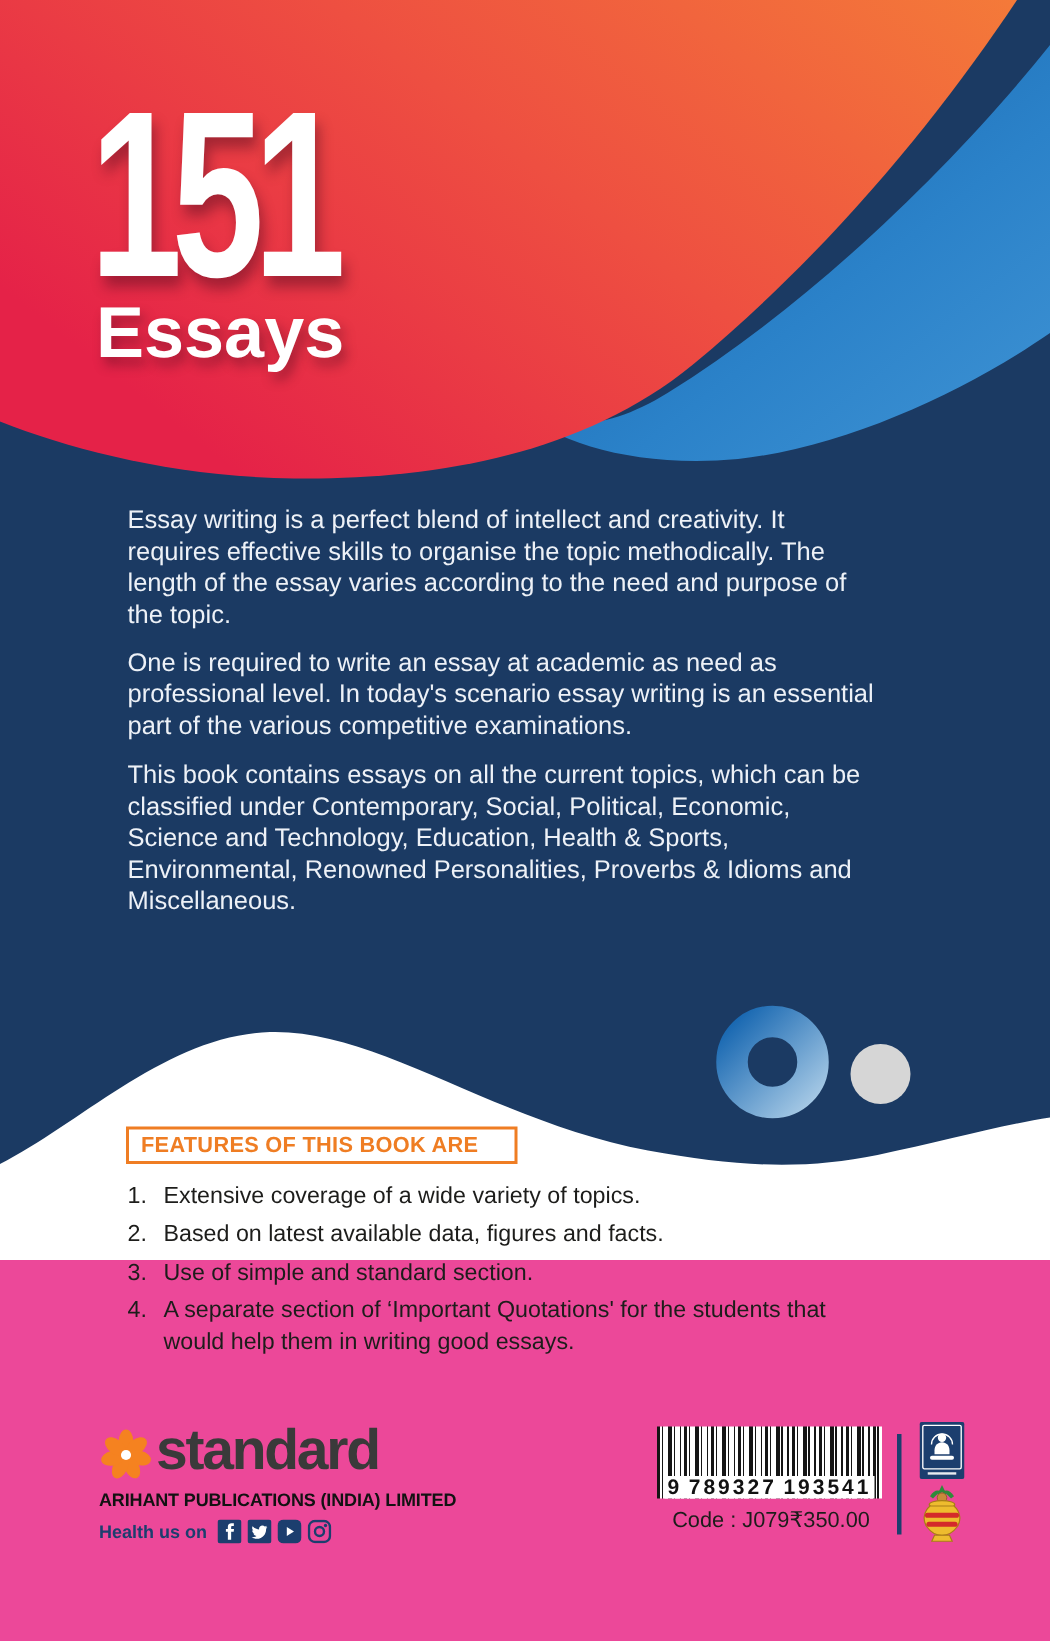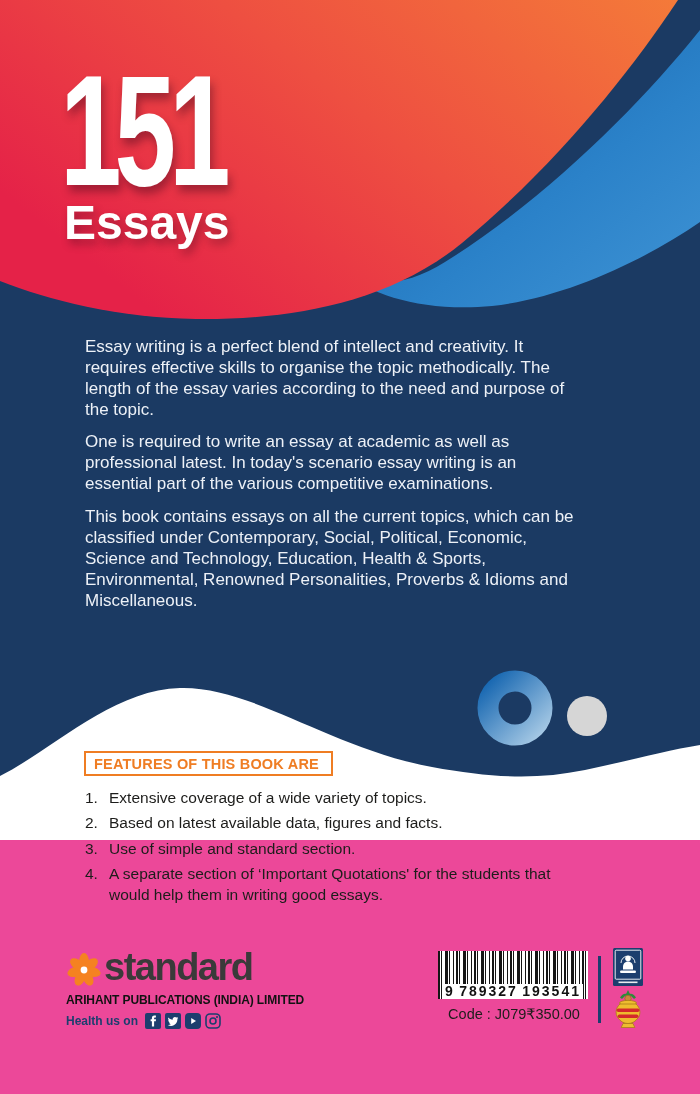--- a/index.html
+++ b/index.html
@@ -25,21 +25,21 @@
 
   
   .intro { position:absolute; left:85px; top:336px; width:500px; color:#edf1f7;
            font-size:17px; line-height:1.24; }
   .intro p { margin:0 0 11px 0; }
 
   
   .features-head {
     position:absolute; left:84px; top:751px; display:inline-block;
     border:2px solid #ef7d23; color:#ef7d23; font-weight:bold;
-    font-size:14.5px; padding:3px 12px 2px 8px; letter-spacing:0.2px;
+    font-size:14.5px; padding:3px 24px 2px 8px; letter-spacing:0.2px;
     background:#ffffff;
   }
   .features-list { position:absolute; left:85px; top:788px; width:505px;
                    color:#1d1d1b; font-size:15.5px; line-height:1.32; }
   .feature-item { display:flex; margin-bottom:5px; }
   .feature-num { width:24px; flex:none; }
 
   
   .publisher { position:absolute; left:66px; top:948px; }
   .brand-row { display:flex; align-items:center; }
@@ -103,21 +103,21 @@
     <path fill="#ffffff" d="M0,776 C55,748 112,690 180,688 C252,686 330,748 432,767 C492,778 536,780 585,770 C628,761 668,750 700,745 L700,840 L0,840 Z"></path>
     <circle cx="515" cy="708" r="27" fill="none" stroke="url(#gRing)" stroke-width="21"></circle>
     <circle cx="587" cy="716" r="20" fill="#d6d6d6"></circle>
   </svg>
 
   <div class="title-num">151</div>
   <div class="title-word">Essays</div>
 
   <div class="intro">
     <p>Essay writing is a perfect blend of intellect and creativity. It requires effective skills to organise the topic methodically. The length of the essay varies according to the need and purpose of the topic.</p>
-    <p>One is required to write an essay at academic as well as professional latest. In today's scenario essay writing is an essential part of the various competitive examinations.</p>
+    <p>One is required to write an essay at academic as need as professional level. In today's scenario essay writing is an essential part of the various competitive examinations.</p>
     <p>This book contains essays on all the current topics, which can be classified under Contemporary, Social, Political, Economic, Science and Technology, Education, Health &amp; Sports, Environmental, Renowned Personalities, Proverbs &amp; Idioms and Miscellaneous.</p>
   </div>
 
   <div class="features-head">FEATURES OF THIS BOOK ARE</div>
   <div class="features-list">
     <div class="feature-item">
       <span class="feature-num">1.</span>
       <span>Extensive coverage of a wide variety of topics.</span>
     </div>
     <div class="feature-item">

